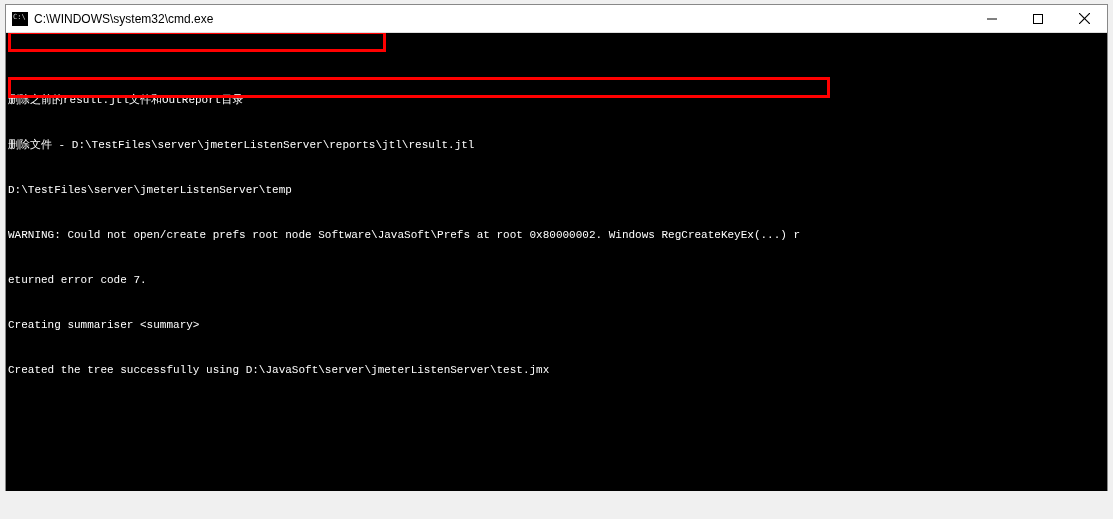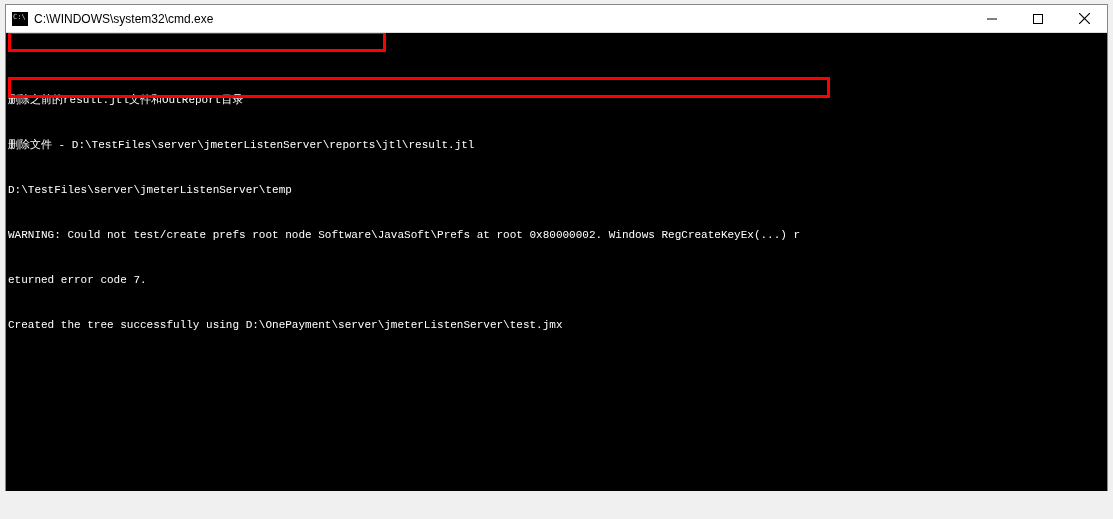--- a/index.html
+++ b/index.html
@@ -137,23 +137,24 @@
           </svg>
       </div>
     </div>
   </div>
   <div class="terminal">
     <div class="highlight-box-1"></div>
     <div class="highlight-box-2"></div>
     <span class="line">删除之前的result.jtl文件和OutReport目录</span>
     <span class="line">删除文件 - D:\TestFiles\server\jmeterListenServer\reports\jtl\result.jtl</span>
     <span class="line">D:\TestFiles\server\jmeterListenServer\temp</span>
-    <span class="line">WARNING: Could not test/create prefs root node Software\JavaSoft\Prefs at root 0x80000002. Windows RegCreateKeyEx(...) r</span>
+    <span class="line">WARNING: Could not open/create prefs root node Software\JavaSoft\Prefs at root 0x80000002. Windows RegCreateKeyEx(...) r</span>
     <span class="line">eturned error code 7.</span>
-    <span class="line">Created the tree successfully using D:\OnePayment\server\jmeterListenServer\test.jmx</span>
+    <span class="line">Creating summariser &lt;summary&gt;</span>
+    <span class="line">Created the tree successfully using D:\JavaSoft\server\jmeterListenServer\test.jmx</span>
     
     
     
     
     
     
     
     
   </div>
 </div>

